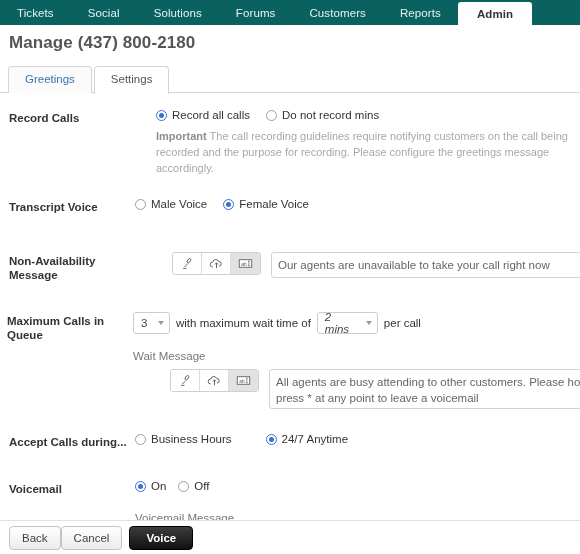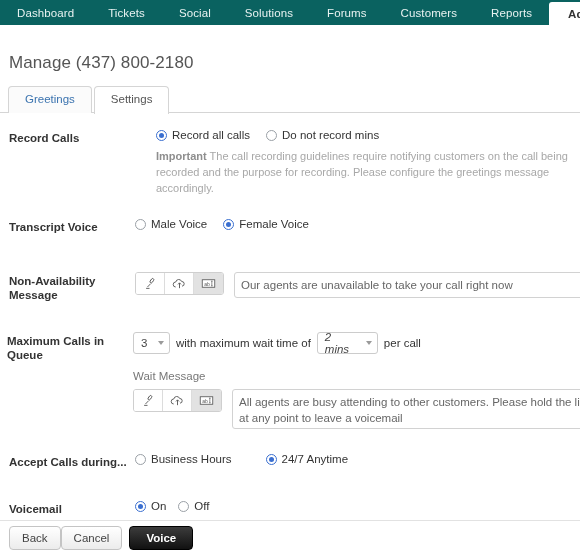--- a/index.html
+++ b/index.html
@@ -36,22 +36,22 @@
     border-top-left-radius: 3px;
     border-top-right-radius: 3px;
     padding: 0 19px;
     margin-top: 2px;
   }
 
   
   .page-title {
     font-size: 17px;
     color: #555555;
-    padding: 28px 0 0 9px;
-    font-weight: normal;
+    padding: 8px 0 0 9px;
+    font-weight: bold;
     letter-spacing: .1px;
   }
 
   
   .subtabs {
     margin-top: 13px;
     padding-left: 8px;
     display: flex;
     align-items: center;
     position: relative;
@@ -167,21 +167,21 @@
     display: flex;
     align-items: center;
     justify-content: center;
     border-right: 1px solid #dcdcdc;
     background: #ffffff;
   }
   .media-btn:last-child { border-right: none; }
   .media-btn.active { background: #e2e2e2; }
   .media-btn svg { display: block; }
 
-  .media-row { display: flex; align-items: flex-start; }
+  .media-row { display: flex; align-items: flex-start; margin-left: 37px; }
   .msg-input {
     margin-left: 10px;
     flex: 1;
     border: 1px solid #d2d2d2;
     border-radius: 3px;
     background: #ffffff;
     font-size: 11.5px;
     color: #666666;
     padding: 4px 6px;
     line-height: 16px;
@@ -256,21 +256,20 @@
     color: #ffffff;
     font-weight: bold;
     padding: 4px 16px;
   }
   .footer-right { display: flex; gap: 7px; align-items: center; }
 </style>
 </head>
 <body>
 
 <div class="topnav">
-  <div class="topnav-item">Dashboard</div>
   <div class="topnav-item">Tickets</div>
   <div class="topnav-item">Social</div>
   <div class="topnav-item">Solutions</div>
   <div class="topnav-item">Forums</div>
   <div class="topnav-item">Customers</div>
   <div class="topnav-item">Reports</div>
   <div class="topnav-item active">Admin</div>
 </div>
 
 <div class="page-title">Manage (437) 800-2180</div>

